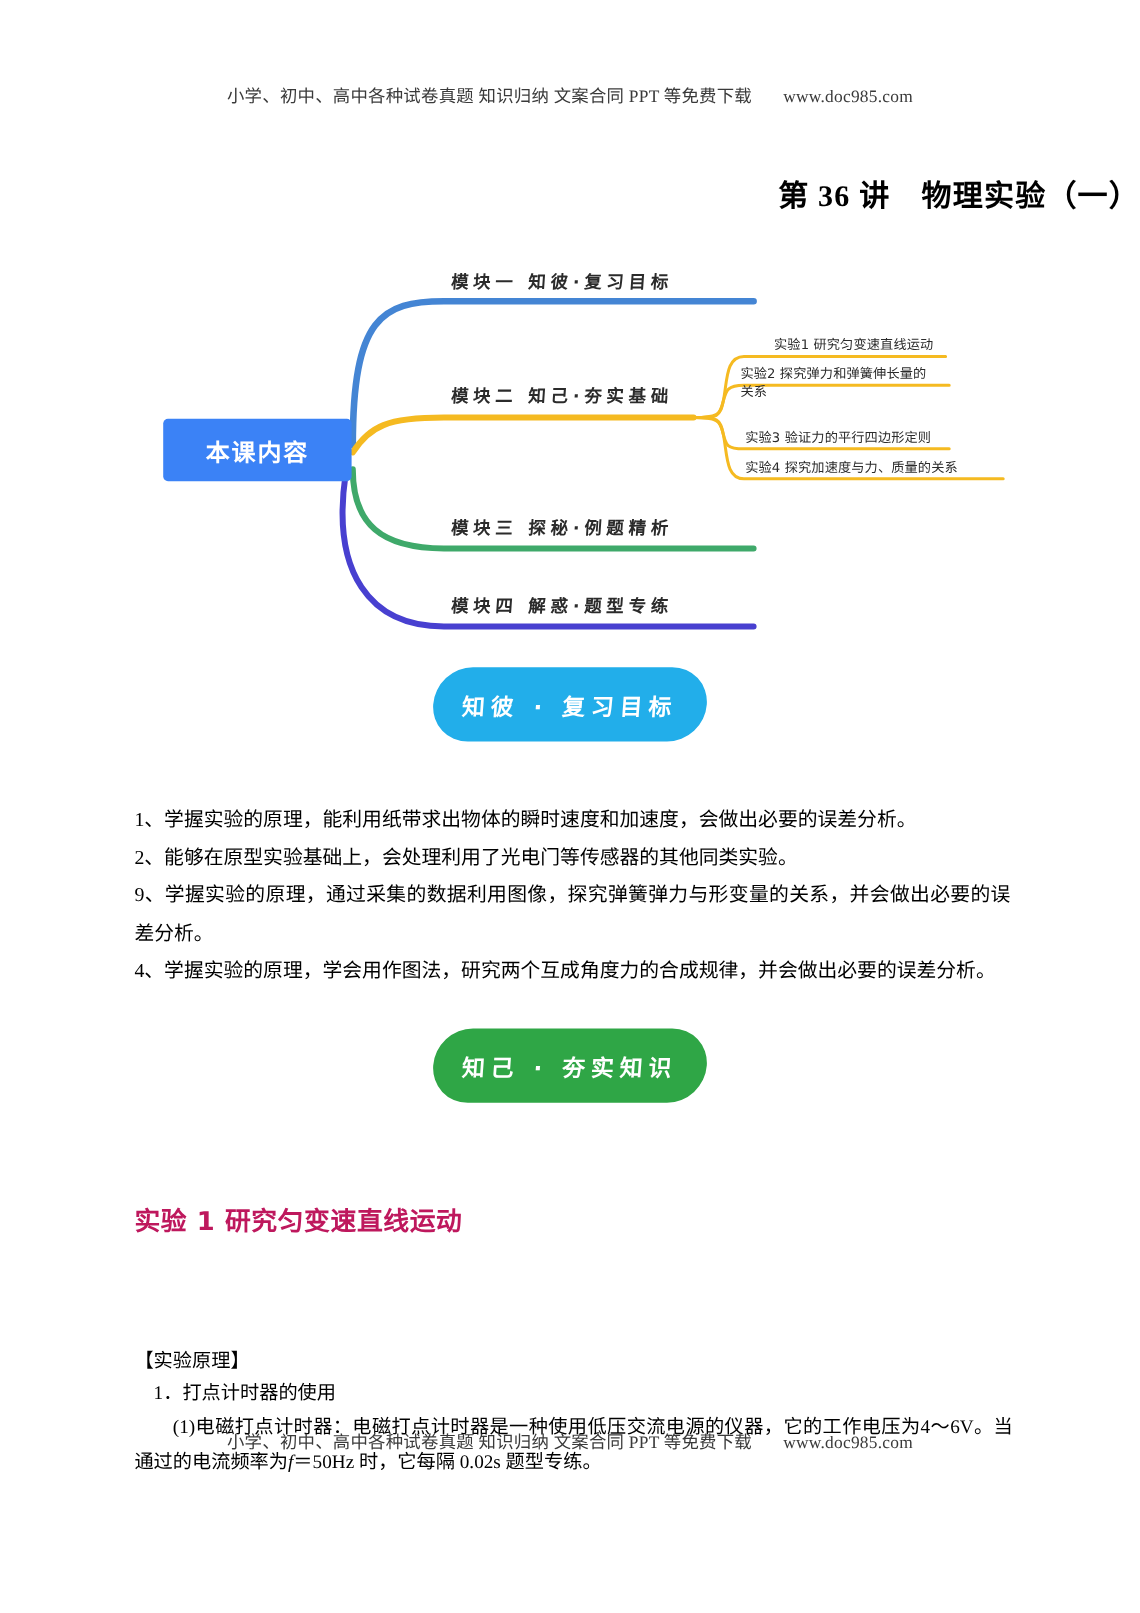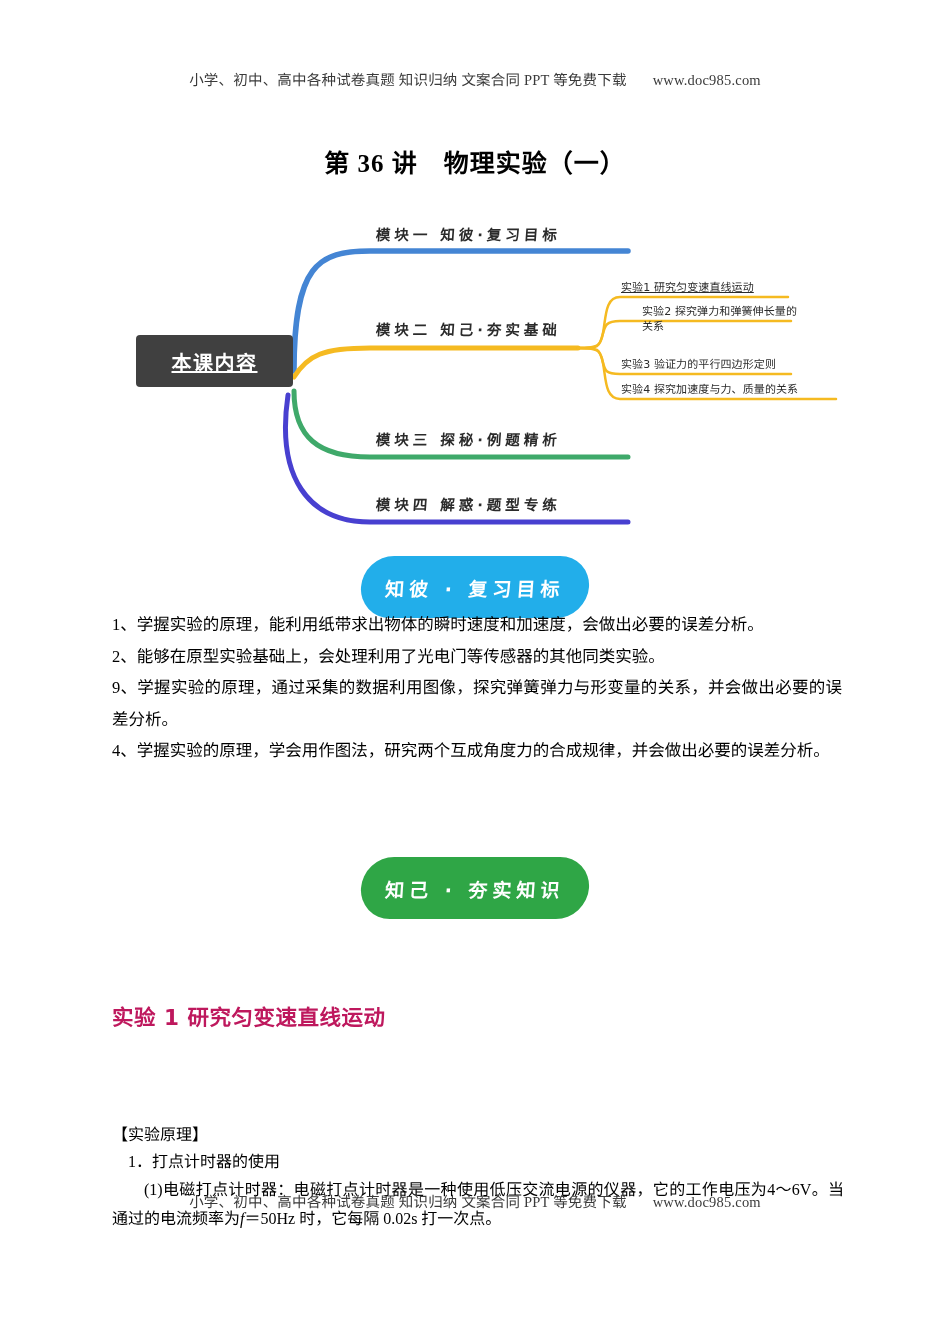--- a/index.html
+++ b/index.html
@@ -42,21 +42,21 @@
   }
   .watermark-top { top: 68px; }
   .watermark-bottom { top: 1190px; }
 
   
   .doc-title {
     position: absolute;
     top: 143px;
     left: 0;
     width: 950px;
-    text-align: center;
+    text-align: right;
     font-family: "Liberation Serif", serif;
     font-weight: bold;
     font-size: 25px;
     letter-spacing: 1px;
   }
 
   
   .mindmap {
     position: absolute;
     left: 108px;
@@ -65,34 +65,33 @@
     height: 330px;
   }
   .mindmap svg {
     position: absolute;
     left: 0;
     top: 0;
   }
   .center-node {
     position: absolute;
     left: 28px;
-    top: 130px;
+    top: 144px;
     width: 157px;
     height: 52px;
-    background: #404040;
+    background: #3b82f6;
     border-radius: 4px;
     display: flex;
     align-items: center;
     justify-content: center;
     color: #ffffff;
     font-family: "DejaVu Sans", "Liberation Sans", sans-serif;
     font-weight: bold;
     font-size: 20px;
     letter-spacing: 1.5px;
-    text-decoration: underline;
   }
   .branch-label {
     position: absolute;
     font-family: "DejaVu Sans", "Liberation Sans", sans-serif;
     font-size: 14.5px;
     font-weight: 600;
     color: #2b2b2b;
     letter-spacing: 4px;
     white-space: nowrap;
     transform: skewX(-4deg);
@@ -130,21 +129,21 @@
   }
   .pill-green {
     top: 857px;
     background: #2FA646;
   }
 
   
   .objectives {
     position: absolute;
     left: 112px;
-    top: 609px;
+    top: 667px;
     width: 730px;
   }
   .objective {
     font-family: "Liberation Serif", serif;
     font-size: 16.5px;
     line-height: 31.5px;
     color: #000;
     text-align: justify;
     text-justify: inter-ideograph;
     margin: 0;
@@ -218,22 +217,22 @@
       <path d="M180 190 C 168 272, 200 317, 262 317 L 520 317" stroke="#4840D0" stroke-width="5" fill="none" stroke-linecap="round"></path>
     </svg>
 
     <div class="center-node">本课内容</div>
 
     <div class="branch-label" style="left:268px; top:18px;">模块一  知彼·复习目标</div>
     <div class="branch-label" style="left:268px; top:113px;">模块二  知己·夯实基础</div>
     <div class="branch-label" style="left:268px; top:223px;">模块三  探秘·例题精析</div>
     <div class="branch-label" style="left:268px; top:288px;">模块四  解惑·题型专练</div>
 
-    <div class="leaf-label" style="left:513px; top:75px;text-decoration:underline;">实验1 研究匀变速直线运动</div>
-    <div class="leaf-label" style="left:534px; top:99px;">实验2 探究弹力和弹簧伸长量的
+    <div class="leaf-label" style="left:537px; top:75px;">实验1 研究匀变速直线运动</div>
+    <div class="leaf-label" style="left:509px; top:99px;">实验2 探究弹力和弹簧伸长量的
 关系</div>
     <div class="leaf-label" style="left:513px; top:152px;">实验3 验证力的平行四边形定则</div>
     <div class="leaf-label" style="left:513px; top:177px;">实验4 探究加速度与力、质量的关系</div>
   </div>
 
   <div class="pill pill-blue">知彼 · 复习目标</div>
 
   <div class="objectives">
     <p class="objective">1、学握实验的原理，能利用纸带求出物体的瞬时速度和加速度，会做出必要的误差分析。</p>
     <p class="objective">2、能够在原型实验基础上，会处理利用了光电门等传感器的其他同类实验。</p>
@@ -241,20 +240,20 @@
     <p class="objective">4、学握实验的原理，学会用作图法，研究两个互成角度力的合成规律，并会做出必要的误差分析。</p>
   </div>
 
   <div class="pill pill-green">知己 · 夯实知识</div>
 
   <div class="section-heading">实验 1 研究匀变速直线运动</div>
 
   <div class="body-block">
     <p class="body-line indent1">【实验原理】</p>
     <p class="body-line indent2">1．打点计时器的使用</p>
-    <p class="body-para"><span>(1)电磁打点计时器：电磁打点计时器是一种使用低压交流电源的仪器，它的工作电压为4～6V。当通过的电流频率为</span><span class="ital">f</span><span>＝50Hz 时，它每隔 0.02s 打一次点。</span></p>
+    <p class="body-para"><span>(1)电磁打点计时器：电磁打点计时器是一种使用低压交流电源的仪器，它的工作电压为4～6V。当通过的电流频率为</span><span class="ital">f</span><span>＝50Hz 时，它每隔 0.02s 题型专练。</span></p>
   </div>
 
   <div class="watermark watermark-bottom">
     <span>小学、初中、高中各种试卷真题 知识归纳 文案合同 PPT 等免费下载</span><span class="url">www.doc985.com</span>
   </div>
 
 </div>
 
 </body></html>

